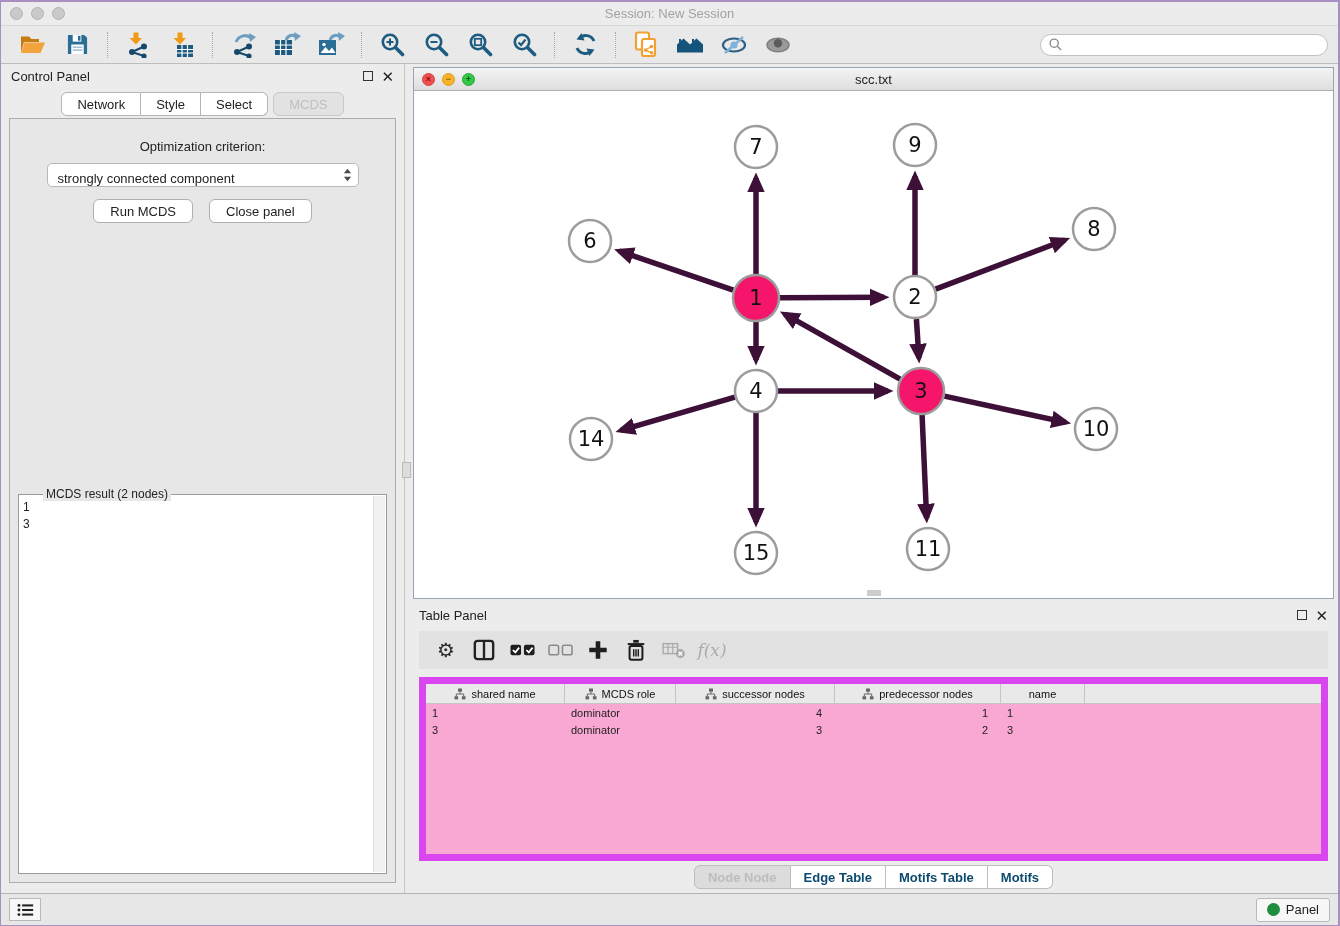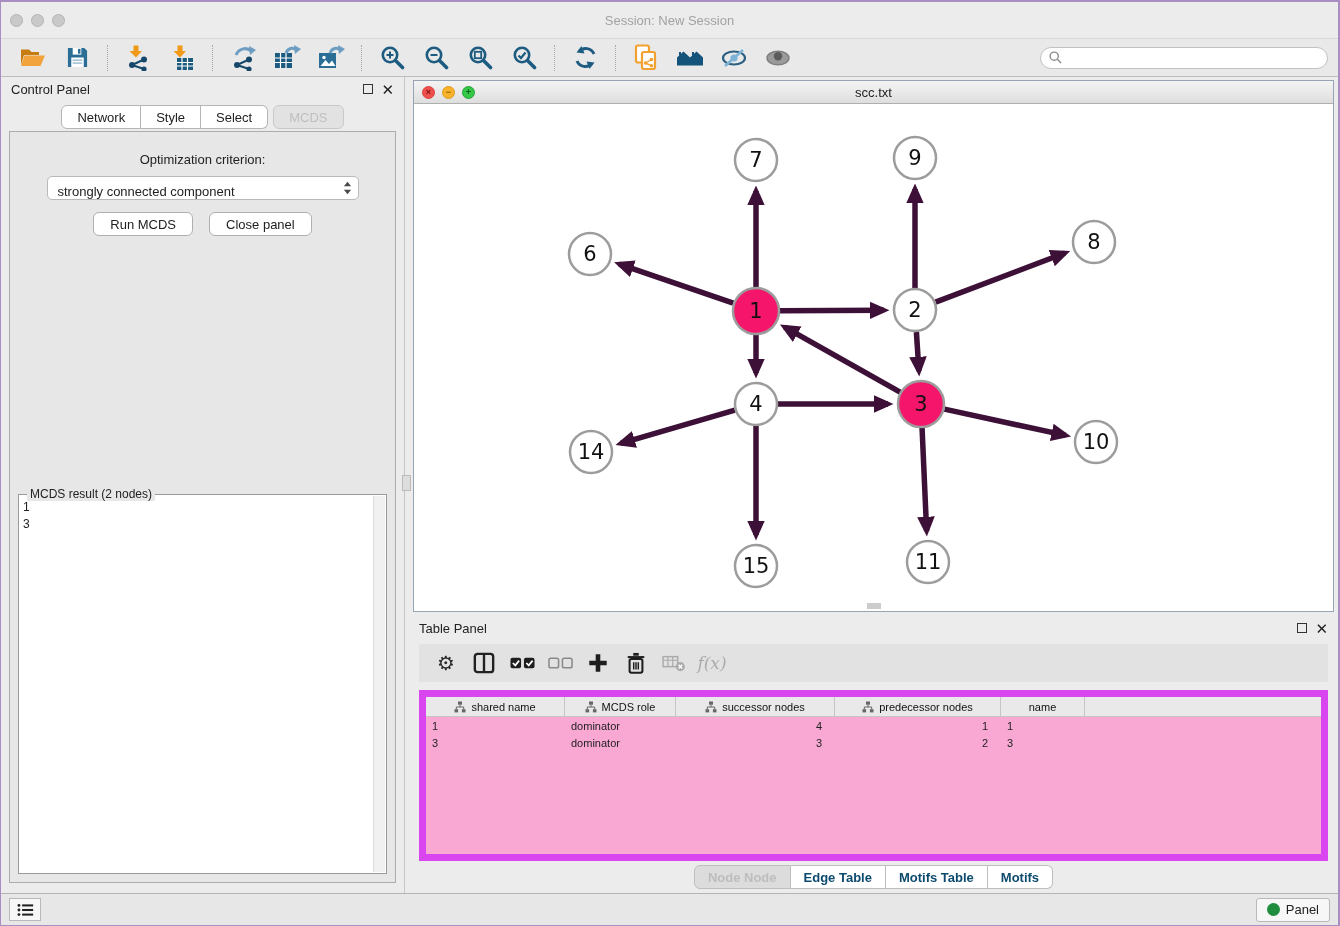--- a/index.html
+++ b/index.html
@@ -2,21 +2,21 @@
 <html><head>
 <meta charset="utf-8">
 <style>
   * { margin:0; padding:0; box-sizing:border-box; }
   html,body { width:1340px; height:926px; }
   body { background:#A98EC1; font-family:"Liberation Sans","DejaVu Sans",sans-serif; color:#222; }
   .app { width:100%; height:100%; padding:2px 2px 1px 1px; display:flex; flex-direction:column; }
   .app-inner { flex:1; display:flex; flex-direction:column; background:#ECECEC; overflow:hidden; }
 
   
-  .titlebar { height:37px; background:#ECECEC; position:relative; display:flex; align-items:center; border-bottom:1px solid #D8D8D8; }
+  .titlebar { height:24px; background:#ECECEC; position:relative; display:flex; align-items:center; border-bottom:1px solid #D8D8D8; }
   .traffic { display:flex; gap:8px; margin-left:9px; }
   .tl { width:13px; height:13px; border-radius:50%; background:#C9C9C9; border:1px solid #B3B3B3; display:flex; align-items:center; justify-content:center; font-size:9px; font-weight:bold; line-height:1; }
   .win-title { position:absolute; left:0; right:0; text-align:center; font-size:13px; color:#A2A2A2; }
 
   
   .toolbar { height:38px; background:#E9E9E9; border-bottom:1px solid #BDBDBD; display:flex; align-items:center; padding:0 10px; }
   .tbtn { width:28px; height:28px; display:flex; align-items:center; justify-content:center; margin:0 8px; }
   .tbtn svg { display:block; }
   .tsep { width:1px; height:26px; border-left:1px dotted #A8A8A8; margin:0 8px; }
   .searchbox { margin-left:auto; width:288px; height:22px; background:#fff; border:1px solid #C2C2C2; border-radius:12px; display:flex; align-items:center; padding:0 8px; }
@@ -39,21 +39,21 @@
   .cp-tab.last { border-radius:0 6px 6px 0; }
   .cp-tab.disabled { background:#E2E2E2; color:#BFBFBF; border:1px solid #C9C9C9; border-radius:6px; margin-left:5px; }
   .cp-content { flex:1; margin:2px 8px 10px 8px; border:1px solid #ACACAC; background:#E7E7E7; display:flex; flex-direction:column; align-items:center; min-height:0; }
   .opt-label { margin-top:20px; font-size:13px; }
   .dropdown { margin-top:9px; width:312px; height:24px; background:#fff; border:1px solid #B9B9B9; border-radius:5px; display:flex; align-items:flex-end; padding:0 6px 0 10px; font-size:13px; }
   .dropdown .dd-arrows { margin-left:auto; }
   .btn-row { margin-top:12px; display:flex; gap:16px; }
   .pbtn { height:24px; padding:0 16px; background:#fff; border:1px solid #B0B0B0; border-radius:6px; font-size:13px; display:flex; align-items:center; }
   .cp-spacer { flex:1; }
   .result-group { width:calc(100% - 16px); margin:0 8px 8px 8px; height:380px; position:relative; border:1px solid #9A9A9A; background:#fff; }
-  .result-legend { position:absolute; top:-8px; left:8px; background:#E7E7E7; padding:0 3px; font-size:12px; color:#222; }
+  .result-legend { position:absolute; top:-8px; left:24px; background:#E7E7E7; padding:0 3px; font-size:12px; color:#222; }
   .result-body { position:absolute; inset:4px 14px 2px 4px; font-size:12px; line-height:17px; overflow:hidden; }
   .result-scroll { position:absolute; top:1px; bottom:1px; right:1px; width:12px; background:#F1F1F1; border-left:1px solid #DDD; }
 
   
   .splitter { width:5px; background:#ECECEC; border-left:1px solid #C6C6C6; position:relative; }
   .splitter .grip { position:absolute; top:398px; left:-3px; width:9px; height:16px; background:#DDD; border:1px solid #BBB; }
 
   
   .right-area { flex:1; display:flex; flex-direction:column; min-width:0; }
 

